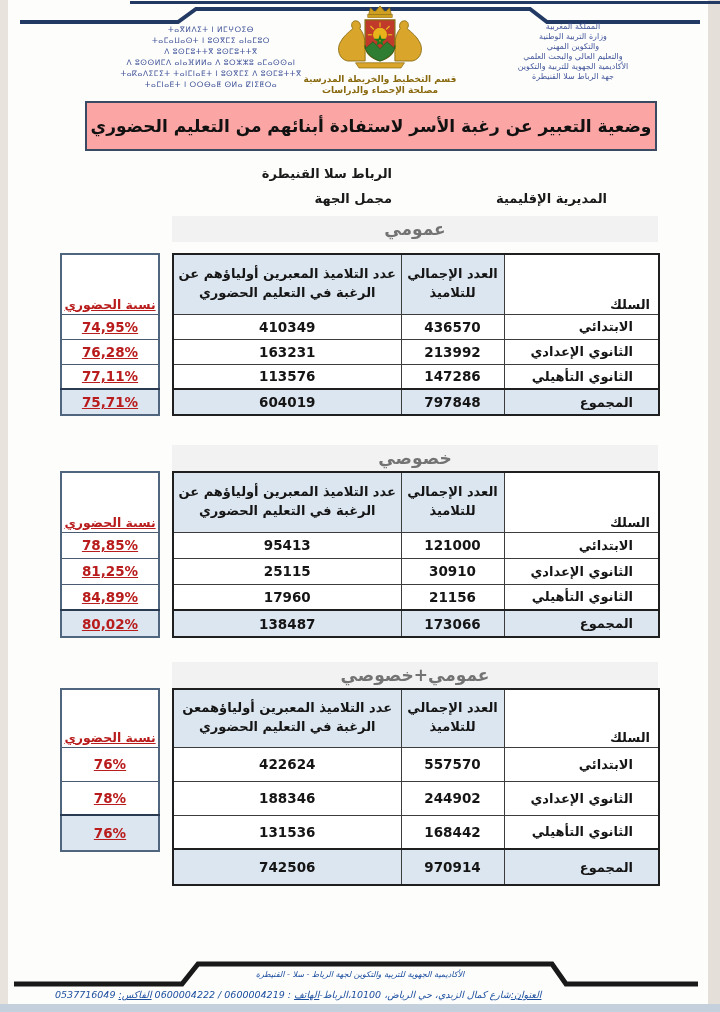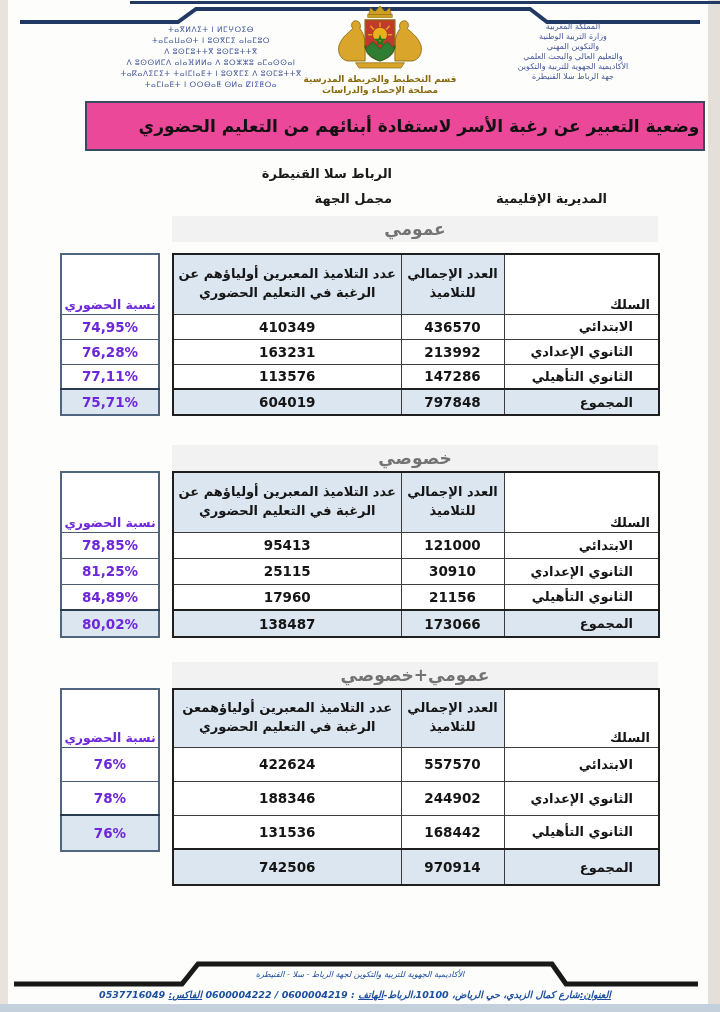--- a/index.html
+++ b/index.html
@@ -11,54 +11,54 @@
   .topline{position:absolute;top:1px;left:130px;width:590px;height:3px;background:#223a63;}
   .rule-svg{position:absolute;left:0;}
   .letterhead-ar{position:absolute;top:22px;left:468px;width:210px;text-align:center;
     font-size:8px;line-height:10px;color:#44579b;direction:rtl;}
   .letterhead-tz{position:absolute;top:24px;left:80px;width:262px;text-align:center;
     font-size:7.5px;line-height:11px;color:#44579b;letter-spacing:.5px;}
   .arms{position:absolute;top:5px;left:322px;width:116px;height:70px;}
   .dept{position:absolute;top:74px;left:278px;width:204px;text-align:center;
     font-size:9px;font-weight:bold;line-height:11px;color:#8a6a10;direction:rtl;}
   .title-box{position:absolute;top:101px;left:85px;width:568px;height:46px;
-    background:#ec4899;border:2px solid #3a4a63;direction:rtl;
+    background:#fca5a5;border:2px solid #3a4a63;direction:rtl;
     display:flex;align-items:center;justify-content:center;
-    font-size:17px;font-weight:bold;color:#111;padding-left:48px;}
+    font-size:17px;font-weight:bold;color:#111;}
   .f-label{position:absolute;direction:rtl;font-size:13px;font-weight:bold;color:#1a1a1a;white-space:nowrap;text-align:right;}
   .lbl1{top:166px;right:113px;}
   .val1{top:166px;right:328px;}
   .lbl2{top:191px;right:113px;}
   .val2{top:191px;right:328px;}
   .section-bar{position:absolute;left:172px;width:486px;height:26px;background:#f2f2f2;
     display:flex;align-items:center;justify-content:center;
     font-size:17px;font-weight:bold;color:#737373;direction:rtl;}
   .bar1{top:216px;} .bar2{top:445px;} .bar3{top:662px;}
   table{border-collapse:collapse;table-layout:fixed;position:absolute;}
   .main-table{left:172px;width:486px;direction:rtl;border:2px solid #1f1f1f;}
   .main-table td,.main-table th{border:1px solid #3c3c3c;font-size:13px;color:#151515;overflow:hidden;}
   .mt1{top:253px;} .mt2{top:471px;} .mt3{top:688px;}
   .col-cycle{width:155px;} .col-total{width:103px;} .col-exp{width:228px;}
   th.h-cycle{background:#fff;vertical-align:bottom;text-align:right;padding:2px 8px;font-weight:bold;}
   th.h-num{background:#dce6f1;vertical-align:middle;text-align:center;padding:2px 4px;font-weight:bold;line-height:1.45;}
   td.cell-label{text-align:right;padding:1px 25px;font-weight:bold;vertical-align:middle;background:#fff;}
   td.cell-num{text-align:center;font-weight:bold;vertical-align:middle;background:#fff;font-size:13.5px;}
   tr.total-row td{background:#dce6f1;border-top:2px solid #1f1f1f;}
   .pct-table{left:60px;width:100px;border:2px solid #50657e;background:#fff;}
-  .pct-table td,.pct-table th{border:1px solid #4a5a70;font-size:12.5px;color:#6d28d9;}
+  .pct-table td,.pct-table th{border:1px solid #4a5a70;font-size:12.5px;color:#b91c1c;text-decoration:underline;}
   .pct-table th{background:#fff;vertical-align:bottom;text-align:center;font-weight:bold;padding-bottom:2px;}
   .pct-table td{text-align:center;font-weight:bold;font-size:13.5px;direction:ltr;}
   .pct-table tr.total-row td{background:#dce6f1;border-top:2px solid #2a3a50;}
   .hh1{height:60px;} .rr1{height:25px;} .tt1{height:26px;}
   .hh2{height:60px;} .rr2{height:26px;} .tt2{height:27px;}
   .hh3{height:58px;} .rr3{height:34px;} .tt3{height:36px;}
   .footer-org{position:absolute;top:970px;left:170px;width:380px;text-align:center;
     font-size:8px;color:#1d4fa0;direction:rtl;font-style:italic;white-space:nowrap;}
-  .footer-contact{position:absolute;top:989px;left:55px;width:600px;text-align:center;
-    font-size:9.5px;color:#1d4fa0;direction:rtl;font-style:italic;font-weight:bold;white-space:nowrap;}
+  .footer-contact{position:absolute;top:989px;left:55px;width:600px;text-align:left;
+    font-size:9.5px;color:#1d4fa0;direction:rtl;font-style:italic;font-weight:normal;white-space:nowrap;}
   .footer-contact .u{text-decoration:underline;}
 </style>
 </head>
 <body>
 
 <div class="page">
   <div class="edge-left"></div>
   <div class="edge-right"></div>
   <div class="edge-bottom"></div>
   <div class="topline"></div>

